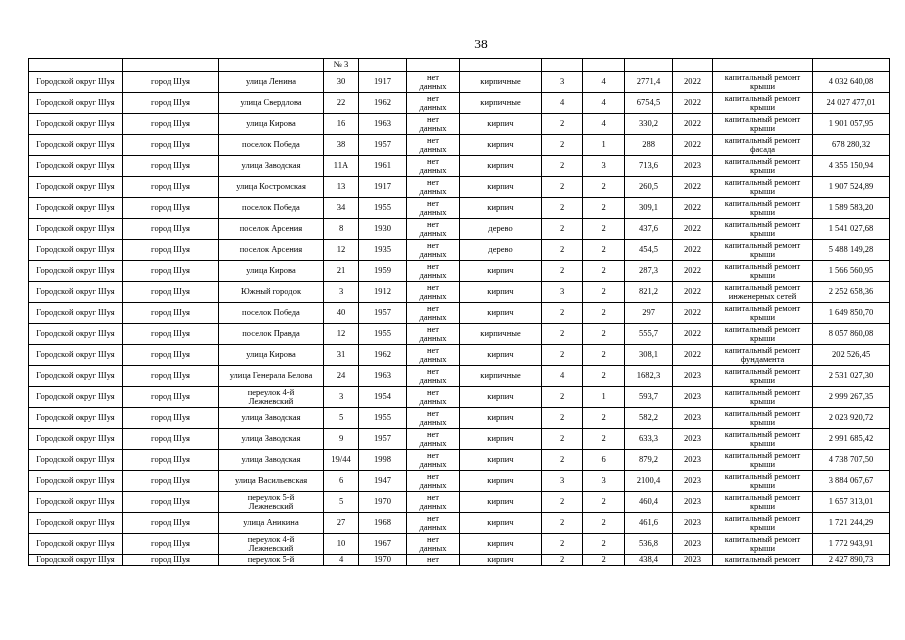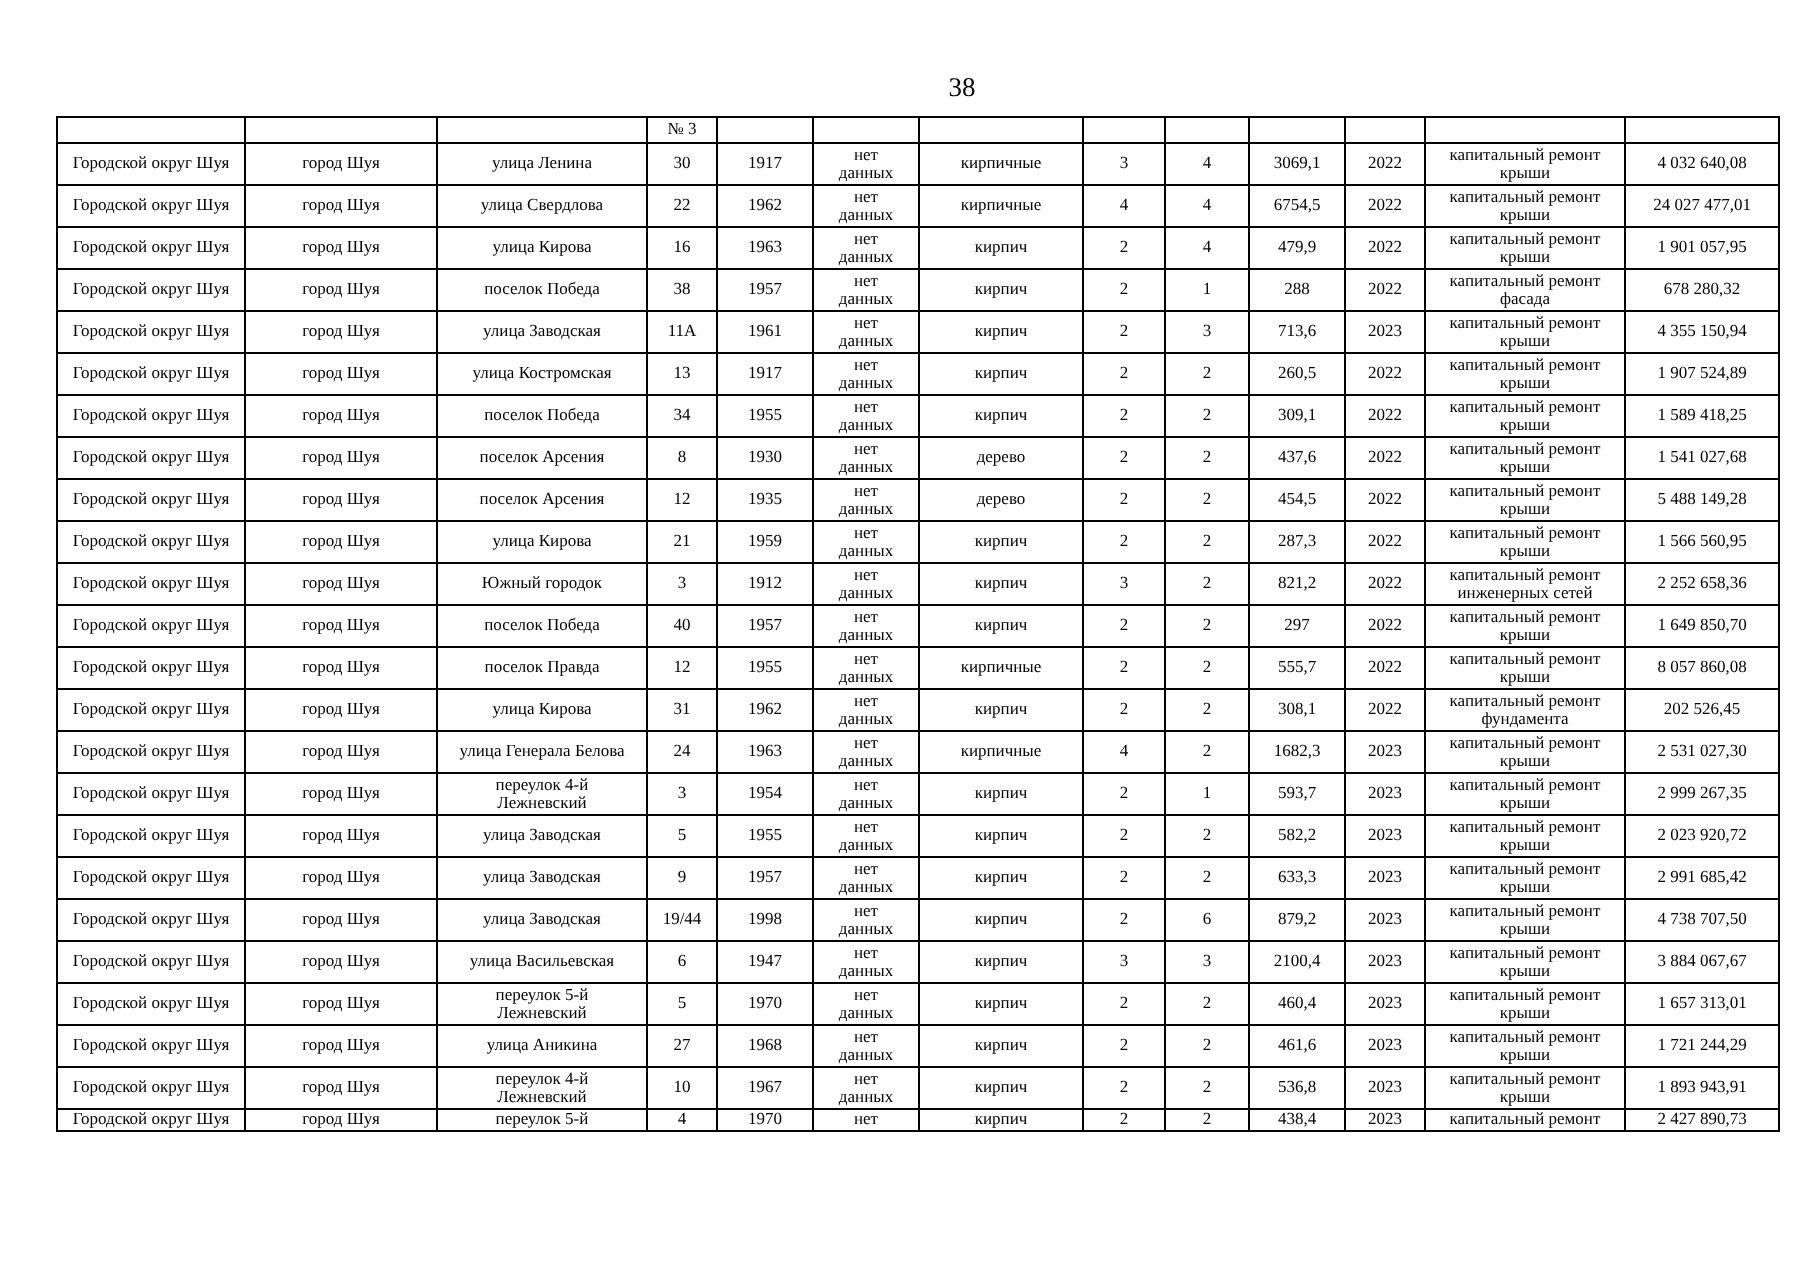--- a/index.html
+++ b/index.html
@@ -86,21 +86,21 @@
         <td>Городской округ Шуя</td>
         <td>город Шуя</td>
         <td>улица Ленина</td>
         <td>30</td>
         <td>1917</td>
         <td>нет
 данных</td>
         <td>кирпичные</td>
         <td>3</td>
         <td>4</td>
-        <td>3069,1</td>
+        <td>2771,4</td>
         <td>2022</td>
         <td>капитальный ремонт
 крыши</td>
         <td>4 032 640,08</td>
       </tr>
       <tr>
         <td>Городской округ Шуя</td>
         <td>город Шуя</td>
         <td>улица Свердлова</td>
         <td>22</td>
@@ -120,21 +120,21 @@
         <td>Городской округ Шуя</td>
         <td>город Шуя</td>
         <td>улица Кирова</td>
         <td>16</td>
         <td>1963</td>
         <td>нет
 данных</td>
         <td>кирпич</td>
         <td>2</td>
         <td>4</td>
-        <td>479,9</td>
+        <td>330,2</td>
         <td>2022</td>
         <td>капитальный ремонт
 крыши</td>
         <td>1 901 057,95</td>
       </tr>
       <tr>
         <td>Городской округ Шуя</td>
         <td>город Шуя</td>
         <td>поселок Победа</td>
         <td>38</td>
@@ -192,21 +192,21 @@
         <td>1955</td>
         <td>нет
 данных</td>
         <td>кирпич</td>
         <td>2</td>
         <td>2</td>
         <td>309,1</td>
         <td>2022</td>
         <td>капитальный ремонт
 крыши</td>
-        <td>1 589 418,25</td>
+        <td>1 589 583,20</td>
       </tr>
       <tr>
         <td>Городской округ Шуя</td>
         <td>город Шуя</td>
         <td>поселок Арсения</td>
         <td>8</td>
         <td>1930</td>
         <td>нет
 данных</td>
         <td>дерево</td>
@@ -467,21 +467,21 @@
         <td>1967</td>
         <td>нет
 данных</td>
         <td>кирпич</td>
         <td>2</td>
         <td>2</td>
         <td>536,8</td>
         <td>2023</td>
         <td>капитальный ремонт
 крыши</td>
-        <td>1 893 943,91</td>
+        <td>1 772 943,91</td>
       </tr>
       <tr>
         <td>Городской округ Шуя</td>
         <td>город Шуя</td>
         <td>переулок 5-й</td>
         <td>4</td>
         <td>1970</td>
         <td>нет</td>
         <td>кирпич</td>
         <td>2</td>

